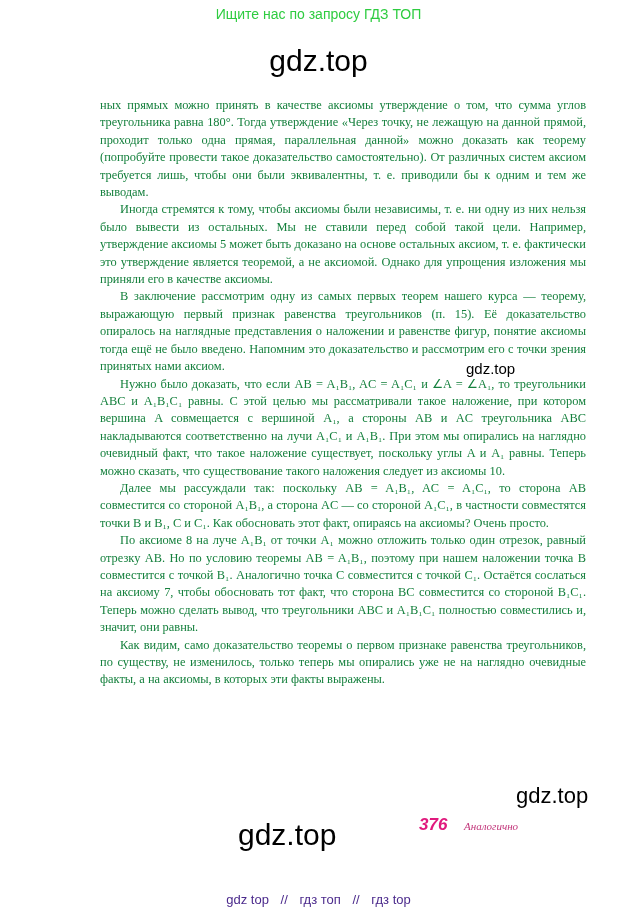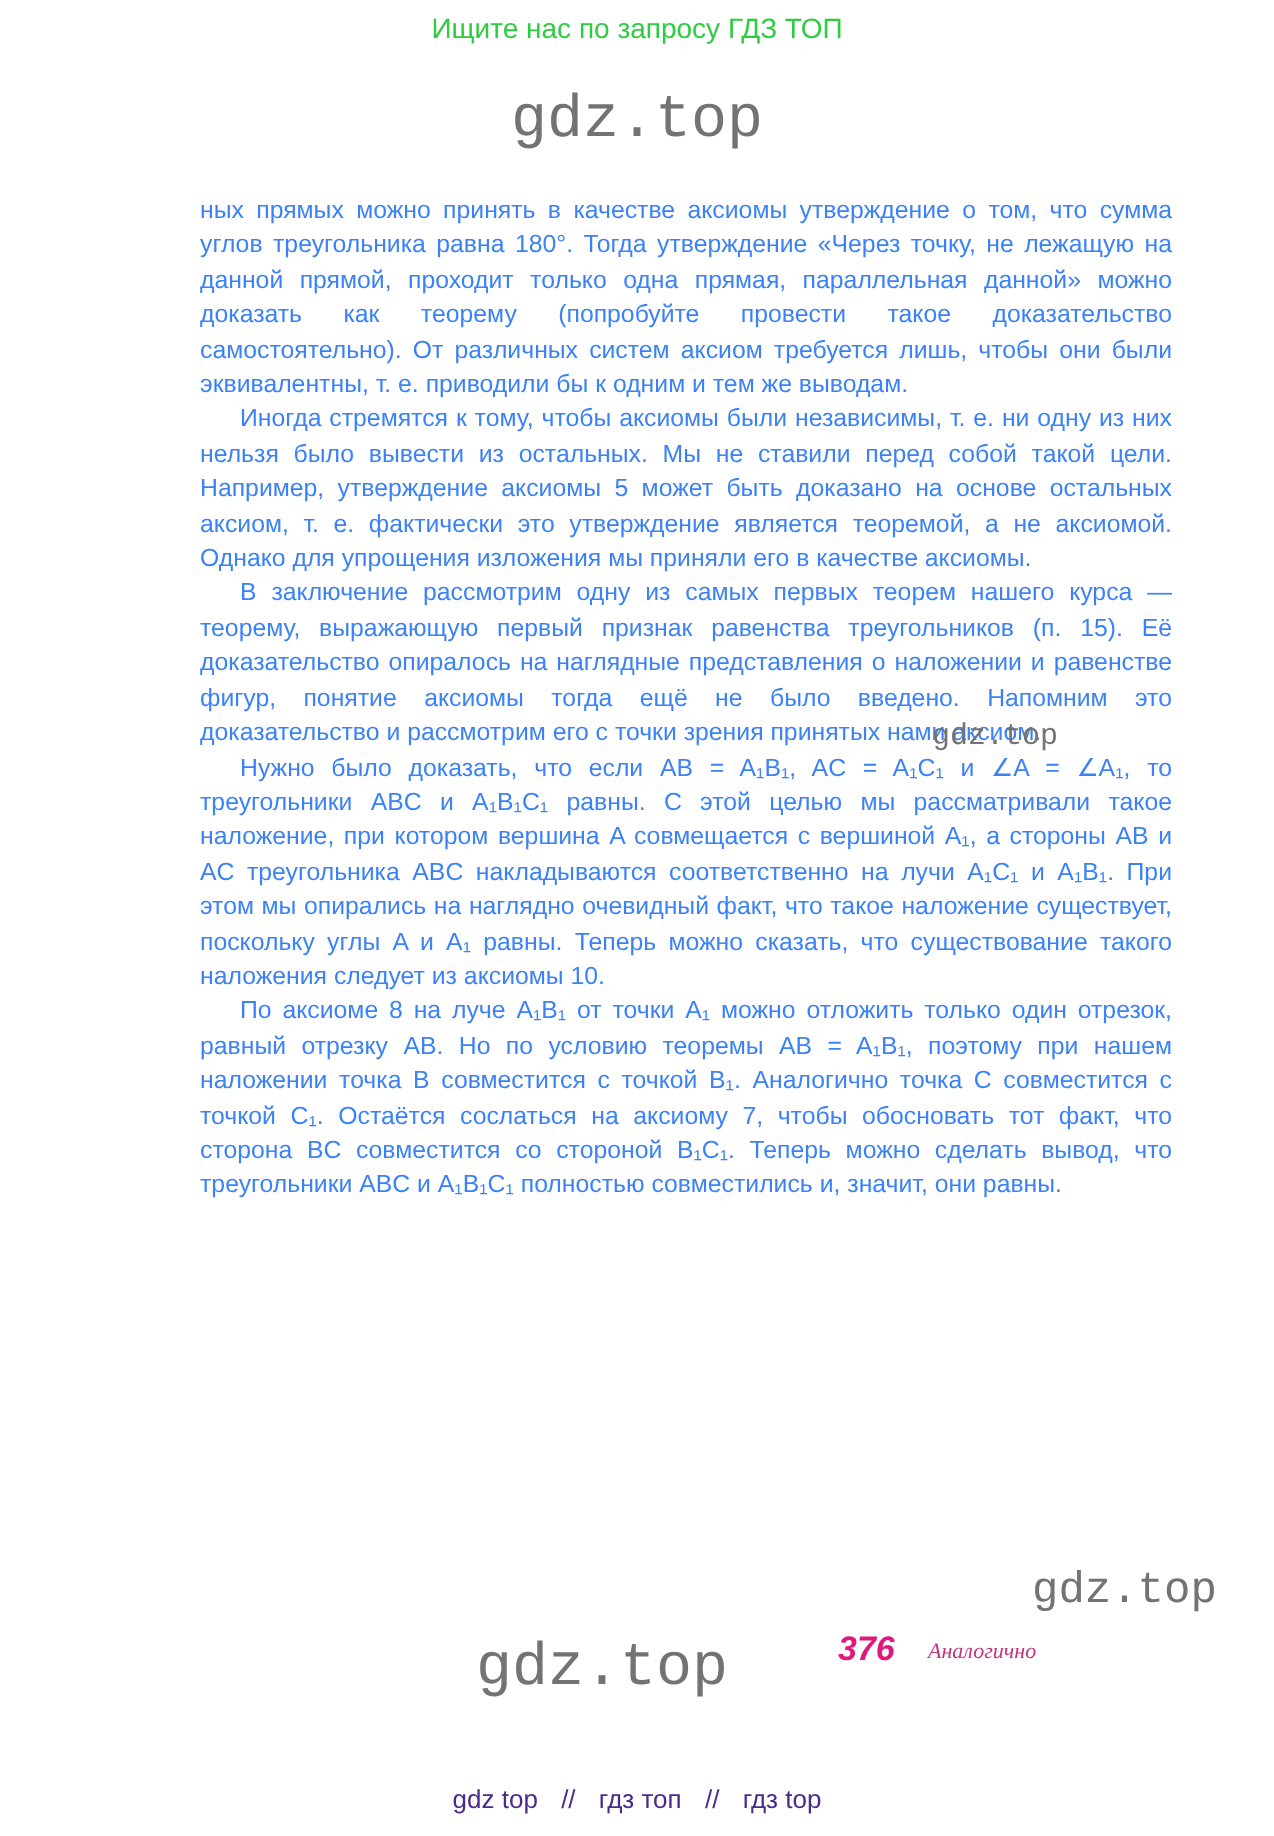--- a/index.html
+++ b/index.html
@@ -2,30 +2,30 @@
 <html><head>
 <meta charset="utf-8">
 <style>
   html, body { margin: 0; padding: 0; background: #ffffff; }
   body { width: 637px; height: 918px; position: relative; overflow: hidden; }
   .top-banner {
     position: absolute; top: 6px; left: 0; width: 637px; text-align: center;
     font-family: "Liberation Sans", sans-serif; font-size: 14px; color: #2ecc40;
   }
   .wm {
-    position: absolute; font-family: Liberation Mono, monospace; color: #737373;
+    position: absolute; font-family: Liberation Sans, sans-serif; color: #000000;
   }
   .wm-top { top: 44px; left: 0; width: 637px; text-align: center; font-size: 30px; }
   .wm-mid { top: 360px; left: 466px; font-size: 15px; }
   .wm-right { top: 783px; left: 516px; font-size: 22px; }
   .wm-bottom { top: 818px; left: 238px; font-size: 30px; }
   .page {
     position: absolute; top: 97px; left: 100px; width: 486px;
-    font-family: Liberation Sans, sans-serif; font-size: 12.4px; line-height: 17.4px;
-    color: #3b82f6;
+    font-family: Liberation Serif, serif; font-size: 12.4px; line-height: 17.4px;
+    color: #15803d;
   }
   .page p { margin: 0; text-align: justify; text-indent: 0; }
   .page p.indent { text-indent: 20px; }
   .footer-num {
     position: absolute; top: 815px; left: 419px;
     font-family: "Liberation Sans", sans-serif; font-weight: bold; font-style: italic;
     font-size: 17px; color: #e0197d;
   }
   .footer-section {
     position: absolute; top: 820px; left: 464px;
@@ -41,21 +41,23 @@
 <body>
 
 <div class="top-banner">Ищите нас по запросу ГДЗ ТОП</div>
 <div class="wm wm-top">gdz.top</div>
 
 <div class="page">
   <p>ных прямых можно принять в качестве аксиомы утверждение о том, что сумма углов треугольника равна 180°. Тогда утверждение «Через точку, не лежащую на данной прямой, проходит только одна прямая, параллельная данной» можно доказать как теорему (попробуйте провести такое доказательство самостоятельно). От различных систем аксиом требуется лишь, чтобы они были эквивалентны, т. е. приводили бы к одним и тем же выводам.</p>
   <p class="indent">Иногда стремятся к тому, чтобы аксиомы были независимы, т. е. ни одну из них нельзя было вывести из остальных. Мы не ставили перед собой такой цели. Например, утверждение аксиомы 5 может быть доказано на основе остальных аксиом, т. е. фактически это утверждение является теоремой, а не аксиомой. Однако для упрощения изложения мы приняли его в качестве аксиомы.</p>
   <p class="indent">В заключение рассмотрим одну из самых первых теорем нашего курса — теорему, выражающую первый признак равенства треугольников (п. 15). Её доказательство опиралось на наглядные представления о наложении и равенстве фигур, понятие аксиомы тогда ещё не было введено. Напомним это доказательство и рассмотрим его с точки зрения принятых нами аксиом.</p>
   <p class="indent">Нужно было доказать, что если AB = A₁B₁, AC = A₁C₁ и ∠A = ∠A₁, то треугольники ABC и A₁B₁C₁ равны. С этой целью мы рассматривали такое наложение, при котором вершина A совмещается с вершиной A₁, а стороны AB и AC треугольника ABC накладываются соответственно на лучи A₁C₁ и A₁B₁. При этом мы опирались на наглядно очевидный факт, что такое наложение существует, поскольку углы A и A₁ равны. Теперь можно сказать, что существование такого наложения следует из аксиомы 10.</p>
+  <p class="indent">Далее мы рассуждали так: поскольку AB = A₁B₁, AC = A₁C₁, то сторона AB совместится со стороной A₁B₁, а сторона AC — со стороной A₁C₁, в частности совместятся точки B и B₁, C и C₁. Как обосновать этот факт, опираясь на аксиомы? Очень просто.</p>
   <p class="indent">По аксиоме 8 на луче A₁B₁ от точки A₁ можно отложить только один отрезок, равный отрезку AB. Но по условию теоремы AB = A₁B₁, поэтому при нашем наложении точка B совместится с точкой B₁. Аналогично точка C совместится с точкой C₁. Остаётся сослаться на аксиому 7, чтобы обосновать тот факт, что сторона BC совместится со стороной B₁C₁. Теперь можно сделать вывод, что треугольники ABC и A₁B₁C₁ полностью совместились и, значит, они равны.</p>
+  <p class="indent">Как видим, само доказательство теоремы о первом признаке равенства треугольников, по существу, не изменилось, только теперь мы опирались уже не на наглядно очевидные факты, а на аксиомы, в которых эти факты выражены.</p>
 </div>
 
 <div class="wm wm-mid">gdz.top</div>
 <div class="wm wm-right">gdz.top</div>
 <div class="wm wm-bottom">gdz.top</div>
 
 <div class="footer-num">376</div>
 <div class="footer-section">Аналогично</div>
 
 <div class="bottom-links">

